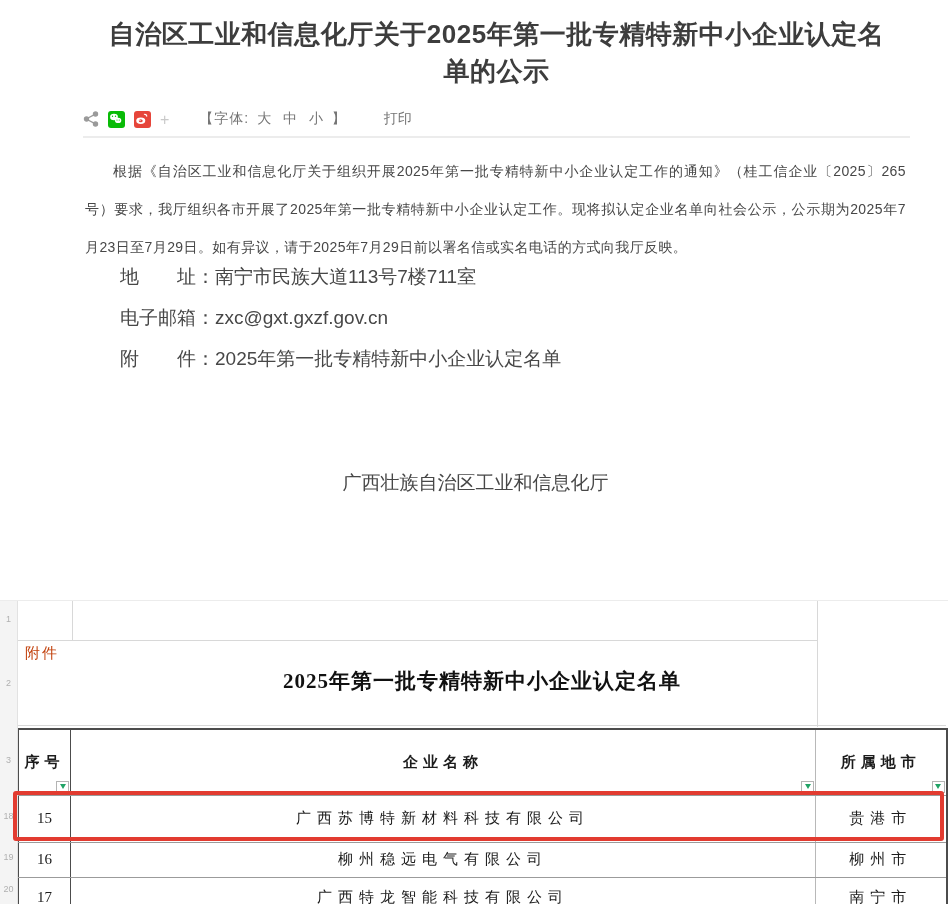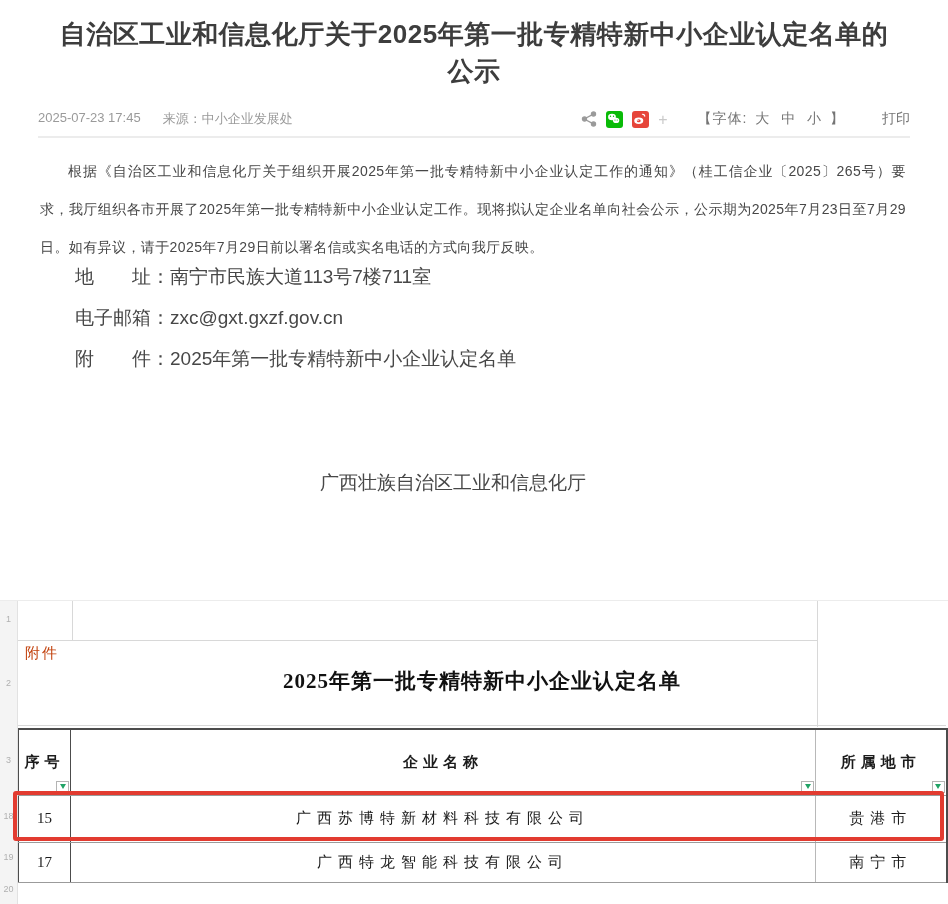--- a/index.html
+++ b/index.html
@@ -1,20 +1,20 @@
 <!DOCTYPE html>
 <html><head>
 <meta charset="utf-8">
 <style>
   * { box-sizing: border-box; margin: 0; padding: 0; }
   html,body { width: 948px; height: 904px; background: #ffffff; overflow: hidden;
               font-family: "Liberation Sans", "DejaVu Sans", sans-serif; }
 
   
-  .article { position: relative; width: 948px; height: 600px; overflow: hidden; background:#fff; }
+  .article { position: relative; width: 948px; height: 600px; overflow: hidden; background:#fff;padding-left:45px; }
   .article h1 { padding: 16px 55px 0 55px; text-align: center; font-size: 26px; line-height: 37px;
                 color: #3d3d3d; font-weight: bold; letter-spacing: 0.5px; }
   .meta { display: flex; justify-content: space-between; align-items: center;
           margin: 20px 38px 0 38px; font-size: 13px; color: #9a9a9a; }
   .meta-left { display: flex; gap: 22px; }
   .meta-right { display: flex; align-items: center; gap: 9px; color: #8a8a8a; }
   .icon-btn { display: inline-flex; align-items: center; justify-content: center; cursor: pointer; }
   .sq { width: 17px; height: 17px; border-radius: 3px; position: relative; display: inline-block; }
   .sq.wechat { background: #09bb07; }
   .sq.weibo  { background: #e6453a; }
@@ -66,24 +66,20 @@
   .red-box { position: absolute; left: 13px; top: 190px; width: 931px; height: 50px;
              border: 4px solid #e23b30; border-radius: 3px; pointer-events: none; z-index: 5; }
 </style>
 </head>
 <body>
 
 <div class="article">
   <h1>自治区工业和信息化厅关于2025年第一批专精特新中小企业认定名单的公示</h1>
 
   <div class="meta">
-    <div class="meta-left">
-      <span>2025-07-23 17:45</span>
-      <span><span>来源：</span><span>中小企业发展处</span></span>
-    </div>
     <div class="meta-right">
       <span class="icon-btn">
         <svg width="16" height="16" viewBox="0 0 16 16">
             <g stroke="#9a9a9a" stroke-width="1.4" fill="#9a9a9a">
               <circle cx="12.5" cy="3" r="2"></circle>
               <circle cx="3.5" cy="8" r="2"></circle>
               <circle cx="12.5" cy="13" r="2"></circle>
               <line x1="5" y1="7" x2="11" y2="3.8"></line>
               <line x1="5" y1="9" x2="11" y2="12.2"></line>
             </g>
@@ -180,20 +176,25 @@
         <span class="filter-btn">
               <span class="funnel"></span>
             </span>
       </th>
     </tr>
     <tr class="r15">
       <td class="bA cell-no">15</td>
       <td class="bB cell-co">广西苏博特新材料科技有限公司</td>
       <td class="cell-city">贵港市</td>
     </tr>
+    <tr class="r16">
+      <td class="bA cell-no">16</td>
+      <td class="bB cell-co">柳州稳远电气有限公司</td>
+      <td class="cell-city">柳州市</td>
+    </tr>
     <tr class="r17">
       <td class="bA cell-no">17</td>
       <td class="bB cell-co">广西特龙智能科技有限公司</td>
       <td class="cell-city">南宁市</td>
     </tr>
   </tbody>
     </table>
 
   <div class="red-box"></div>
 </div>

